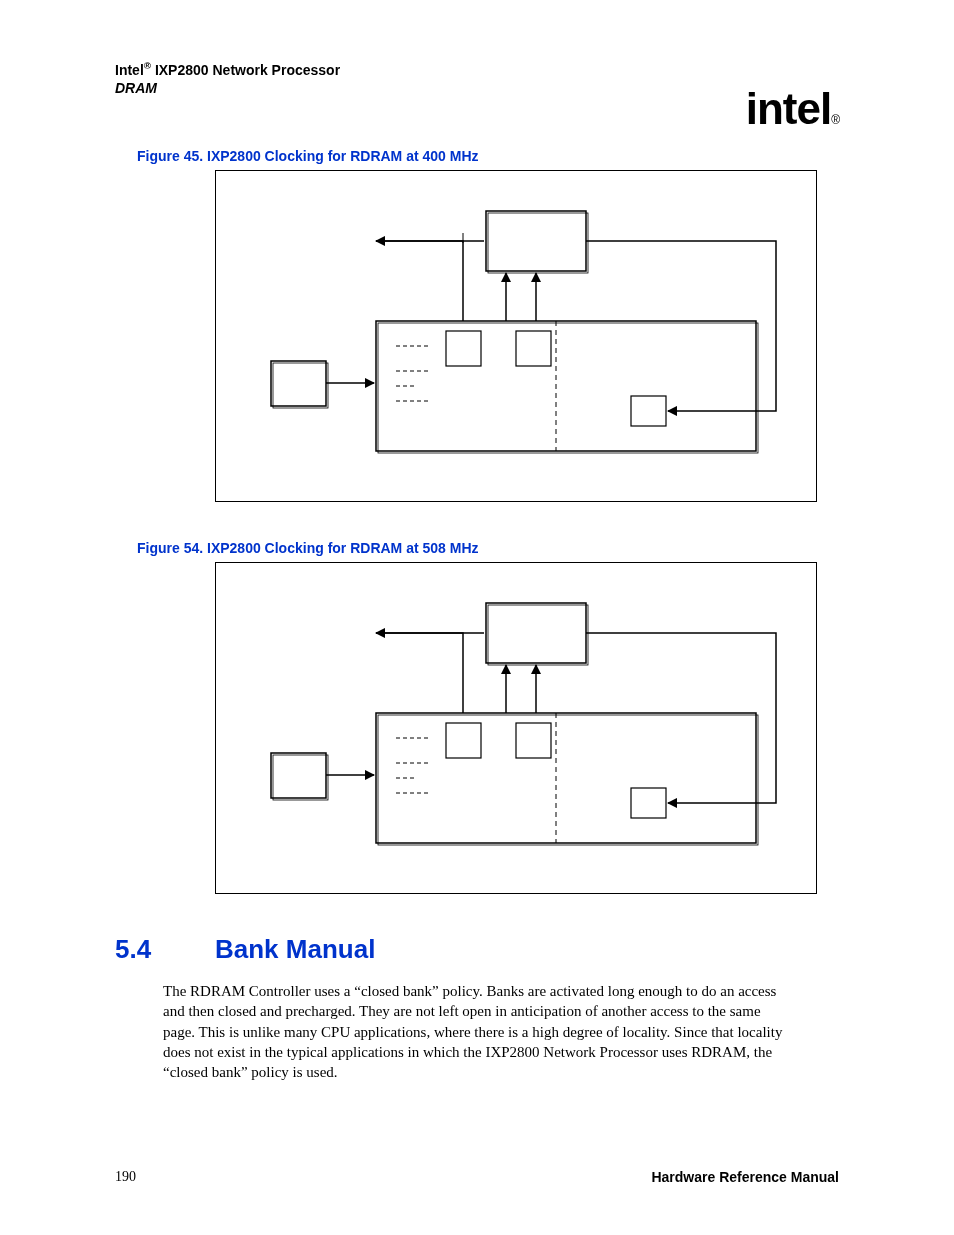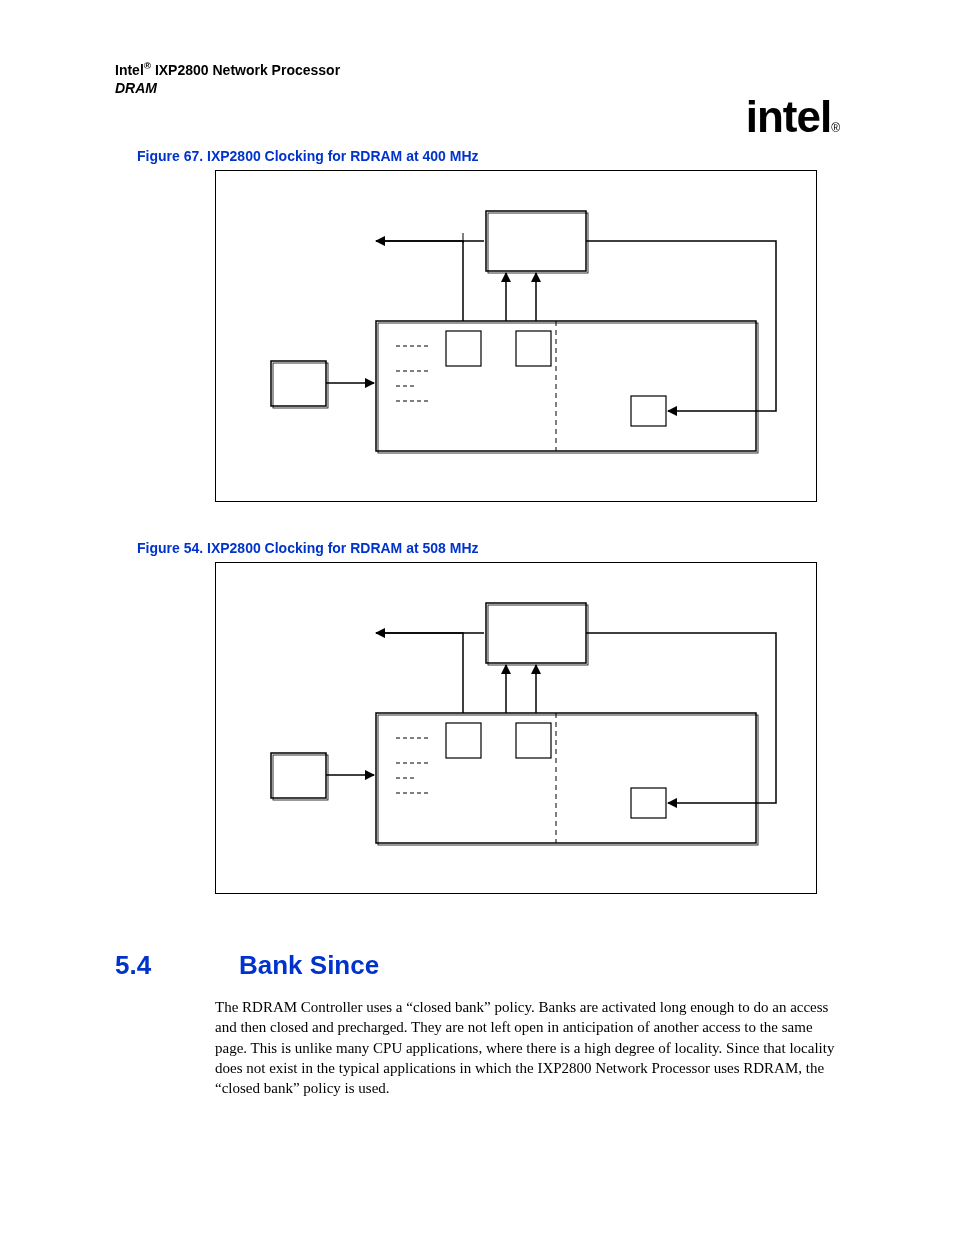--- a/index.html
+++ b/index.html
@@ -38,21 +38,21 @@
     font-weight: bold;
     font-style: italic;
     text-align: center;
   }
   .logo {
     font-family: Arial, Helvetica, sans-serif;
     font-size: 44px;
     font-weight: bold;
     letter-spacing: -1px;
     position: relative;
-    top: 32px;
+    top: 24px;
   }
   .logo .reg {
     font-size: 12px;
     vertical-align: baseline;
     position: relative;
     bottom: 0;
     font-weight: normal;
   }
   .figure-caption {
     font-family: Arial, Helvetica, sans-serif;
@@ -65,39 +65,38 @@
     border: 1px solid #000;
     width: 600px;
     height: 330px;
     margin-left: 100px;
     position: relative;
     margin-bottom: 30px;
   }
   .section-row {
     display: flex;
     align-items: baseline;
-    margin-top: 26px;
+    margin-top: 10px;
     margin-bottom: 16px;
-    gap: 24px;
   }
   .section-num {
     font-family: Arial, Helvetica, sans-serif;
     font-size: 26px;
     font-weight: bold;
     color: #0033cc;
     width: 100px;
   }
   .section-title {
     font-family: Arial, Helvetica, sans-serif;
     font-size: 26px;
     font-weight: bold;
     color: #0033cc;
   }
   .body-text {
-    margin-left: 100px;
+    margin-left: 48px;
     font-size: 15px;
     line-height: 1.35;
     width: 620px;
   }
   .footer {
     display: flex;
     justify-content: space-between;
     font-size: 14px;
     position: absolute;
     bottom: 50px;
@@ -121,21 +120,21 @@
       <span class="product">
         <span>Intel</span><span class="sup">®</span><span> IXP2800 Network Processor</span>
       </span><br>
       <span class="sub">DRAM</span>
     </div>
     <div class="logo">
       <span>intel</span><span class="reg">®</span>
     </div>
   </div>
 
-  <div class="figure-caption">Figure 67. IXP2800 Clocking for RDRAM at 400 MHz</div>
+  <div class="figure-caption">Figure 45. IXP2800 Clocking for RDRAM at 400 MHz</div>
   <div class="figure-box">
     <svg class="diagram" viewBox="0 0 600 330">
       <defs>
         <marker id="arrow1" viewBox="0 0 10 10" refX="9" refY="5" markerWidth="7" markerHeight="7" orient="auto-start-reverse">
           <path d="M 0 0 L 10 5 L 0 10 z" fill="#000"></path>
         </marker>
       </defs>
 
       <rect x="270" y="40" width="100" height="60" fill="none" stroke="#000" stroke-width="1.5"></rect>
       <rect x="272" y="42" width="100" height="60" fill="none" stroke="#000" stroke-width="0.8"></rect>
@@ -194,19 +193,23 @@
       <polyline points="268,70 160,70" fill="none" stroke="#000" stroke-width="1.5" marker-end="url(#arrow2)"></polyline>
       <polyline points="160,70 247,70 247,150" fill="none" stroke="#000" stroke-width="1.5"></polyline>
       <line x1="290" y1="150" x2="290" y2="102" stroke="#000" stroke-width="1.5" marker-end="url(#arrow2)"></line>
       <line x1="320" y1="150" x2="320" y2="102" stroke="#000" stroke-width="1.5" marker-end="url(#arrow2)"></line>
       <polyline points="370,70 560,70 560,240 452,240" fill="none" stroke="#000" stroke-width="1.5" marker-end="url(#arrow2)"></polyline>
     </svg>
   </div>
 
   <div class="section-row">
     <div class="section-num">5.4</div>
-    <div class="section-title">Bank Since</div>
+    <div class="section-title">Bank Manual</div>
   </div>
 
   <div class="body-text">The RDRAM Controller uses a “closed bank” policy. Banks are activated long enough to do an access and then closed and precharged. They are not left open in anticipation of another access to the same page. This is unlike many CPU applications, where there is a high degree of locality. Since that locality does not exist in the typical applications in which the IXP2800 Network Processor uses RDRAM, the “closed bank” policy is used.</div>
 
+  <div class="footer">
+    <div>190</div>
+    <div class="right">Hardware Reference Manual</div>
+  </div>
 
 </div>
 
 </body></html>

